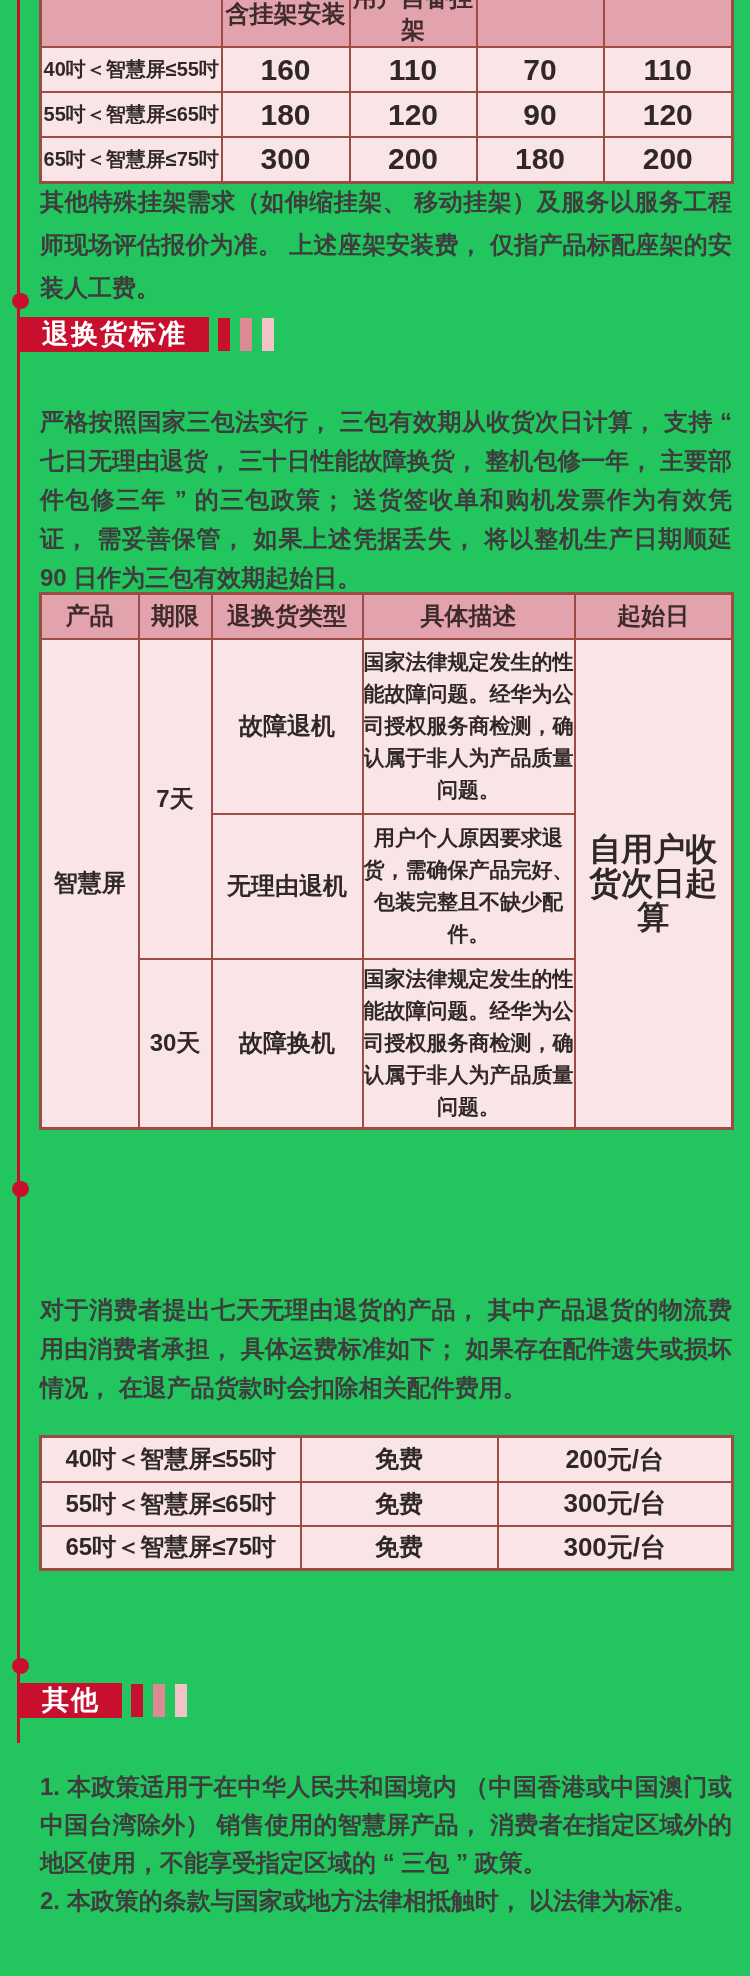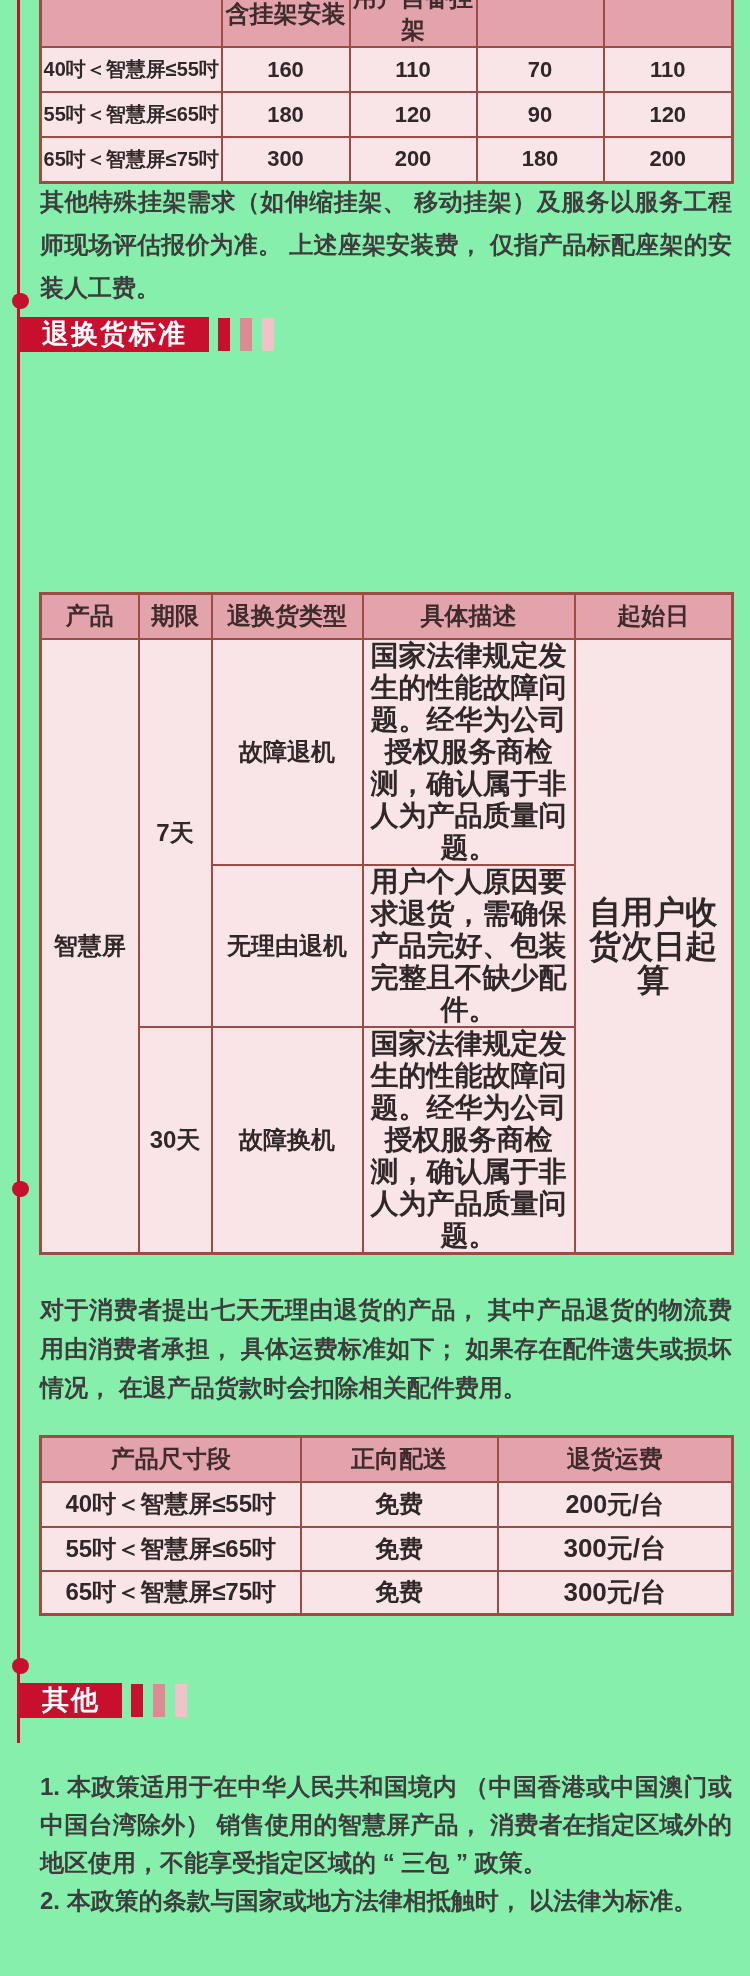--- a/index.html
+++ b/index.html
@@ -1,16 +1,16 @@
 <!DOCTYPE html>
 <html><head>
 <meta charset="utf-8">
 <style>
   html,body{margin:0;padding:0;background:#ffffff;}
-  #page{position:relative;width:750px;height:1976px;overflow:hidden;background:#86efac;
+  #page{position:relative;width:750px;height:1976px;overflow:hidden;background:#22c55e;
         font-family:"Liberation Sans","DejaVu Sans",sans-serif;}
   
   .tl-line{position:absolute;left:17px;top:0;width:3px;height:1743px;background:#C8102E;}
   .tl-dot{position:absolute;left:12px;width:17px;height:16px;border-radius:50%;background:#C8102E;}
   
   .sec{position:absolute;left:20px;display:flex;align-items:center;height:35px;text-align:right;}
   .sec .badge{background:#C8102E;color:#ffffff;height:35px;line-height:35px;
               padding:0 22px;font-size:27px;font-weight:bold;letter-spacing:2px;white-space:nowrap;}
   .sec .bars{display:flex;margin-left:9px;}
   .sec .bar{width:12px;height:33px;margin-right:10px;}
@@ -18,24 +18,24 @@
   
   .para{position:absolute;left:40px;width:692px;color:#3d3d3d;font-weight:600;
         font-size:24px;text-align:justify;}
   
   table.tbl{position:absolute;left:39px;border-collapse:collapse;table-layout:fixed;
             width:692px;border:3px solid #9C4B45;}
   table.tbl th,table.tbl td{border:2px solid #9C4B45;padding:0;vertical-align:middle;
             text-align:center;overflow:hidden;}
   table.tbl th{background:#E2A3AC;color:#3f2b2b;font-size:24px;font-weight:bold;}
   table.tbl td{background:#F9E5E7;color:#302828;}
-  .num{font-size:22px;font-weight:bold;color:#2d2d2d;}
+  .num{font-size:30px;font-weight:bold;color:#2d2d2d;}
   .rowlabel{font-size:20px;font-weight:bold;color:#302828;}
   .celllabel{font-size:24px;font-weight:bold;color:#302828;}
-  .desc{font-size:28px;line-height:32px;font-weight:600;text-align:justify;
+  .desc{font-size:21px;line-height:32px;font-weight:600;text-align:justify;
         padding:10px 11px;color:#3a2e2e;}
   .startcell{font-size:32px;font-weight:bold;line-height:34px;padding:0 14px;}
 </style>
 </head>
 <body>
 
 <div id="page">
 
   <div class="tl-line"></div>
   <div class="tl-dot" style="top:293px"></div>
@@ -86,20 +86,21 @@
 
   <div class="sec" style="top:317px">
     <div class="badge">退换货标准</div>
     <div class="bars">
       <span class="bar bar1"></span>
       <span class="bar bar2"></span>
       <span class="bar bar3"></span>
     </div>
   </div>
 
+  <div class="para" style="top:402px;line-height:39px">严格按照国家三包法实行， 三包有效期从收货次日计算， 支持 “ 七日无理由退货， 三十日性能故障换货， 整机包修一年， 主要部件包修三年 ” 的三包政策； 送货签收单和购机发票作为有效凭证， 需妥善保管， 如果上述凭据丢失， 将以整机生产日期顺延 90 日作为三包有效期起始日。</div>
 
   <table class="tbl" style="top:592px">
     <colgroup>
         <col style="width:98px">
         <col style="width:73px">
         <col style="width:151px">
         <col style="width:212px">
         <col style="width:158px">
       </colgroup>
     <tbody>
@@ -132,25 +133,20 @@
 
   <div class="para" style="top:1290px;line-height:39px">对于消费者提出七天无理由退货的产品， 其中产品退货的物流费用由消费者承担， 具体运费标准如下； 如果存在配件遗失或损坏情况， 在退产品货款时会扣除相关配件费用。</div>
 
   <table class="tbl" style="top:1435px">
     <colgroup>
         <col style="width:260px">
         <col style="width:197px">
         <col style="width:235px">
       </colgroup>
     <tbody>
-        <tr style="height:45px">
-      <th>产品尺寸段</th>
-      <th>正向配送</th>
-      <th>退货运费</th>
-    </tr>
     <tr style="height:45px">
       <td class="celllabel">40吋＜智慧屏≤55吋</td>
       <td class="celllabel">免费</td>
       <td class="num" style="font-size:25px">200元/台</td>
     </tr>
     <tr style="height:44px">
       <td class="celllabel">55吋＜智慧屏≤65吋</td>
       <td class="celllabel">免费</td>
       <td class="num" style="font-size:26px">300元/台</td>
     </tr>

